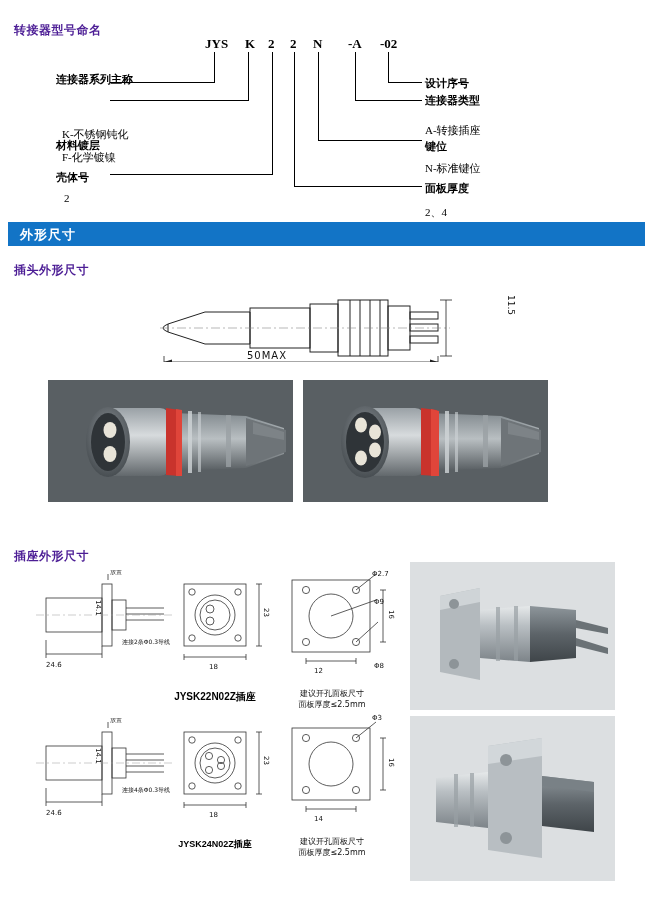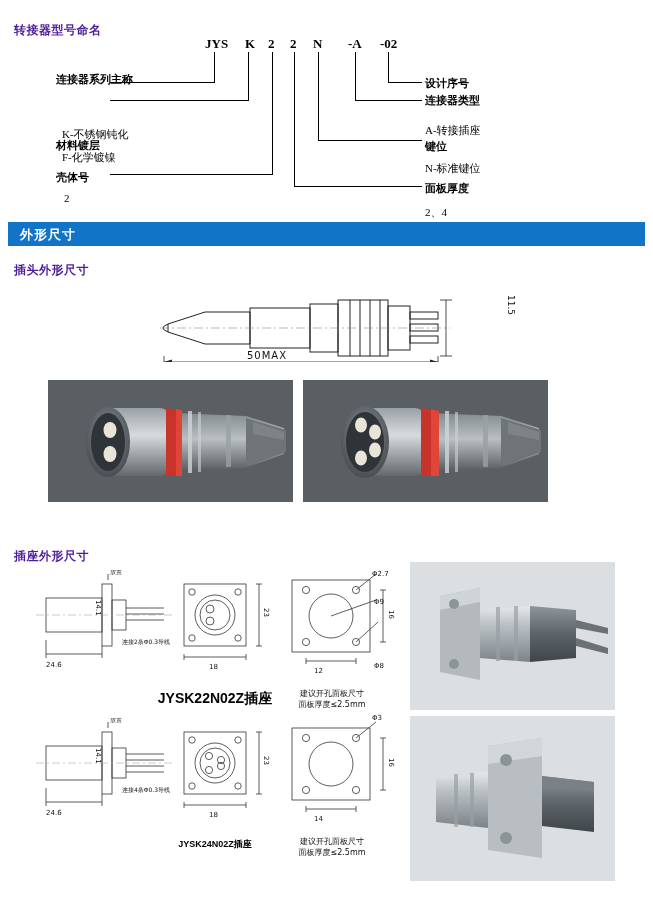--- a/index.html
+++ b/index.html
@@ -281,21 +281,21 @@
   <div class="dim" style="left:46px;top:661px;">24.6</div>
   <div class="dim" style="left:209px;top:663px;">18</div>
   <div class="dim" style="left:262px;top:608px;writing-mode:vertical-rl;">23</div>
   <div class="dim" style="left:314px;top:667px;">12</div>
   <div class="dim" style="left:387px;top:610px;writing-mode:vertical-rl;">16</div>
   <div class="dim" style="left:372px;top:570px;">Φ2.7</div>
   <div class="dim" style="left:374px;top:598px;">Φ9</div>
   <div class="dim" style="left:374px;top:620px;margin-top:42px;">Φ8</div>
   <div class="dim" style="left:94px;top:600px;writing-mode:vertical-rl;">14.1</div>
   <div class="dim" style="left:122px;top:638px;font-size:6px;">连接2条Φ0.3导线</div>
-  <div class="cap" style="left:150px;top:690px;width:130px;font-size:14px;">JYSK22N02Z插座</div>
+  <div class="cap" style="left:150px;top:690px;width:130px;font-size:10px;">JYSK22N02Z插座</div>
   <div class="dimc" style="left:282px;top:688px;width:100px;">建议开孔面板尺寸</div>
   <div class="dimc" style="left:282px;top:699px;width:100px;">面板厚度≤2.5mm</div>
 
   <div class="fig" style="left:24px;top:718px;width:380px;height:115px;">
     <svg width="380" height="115" viewBox="0 0 380 115">
       <g fill="none" stroke="#333" stroke-width="0.8">
         <rect x="22" y="28" width="56" height="34"></rect>
         <rect x="78" y="14" width="10" height="62"></rect>
         <rect x="88" y="30" width="14" height="30"></rect>
         <line x1="102" y1="36" x2="140" y2="36"></line>

